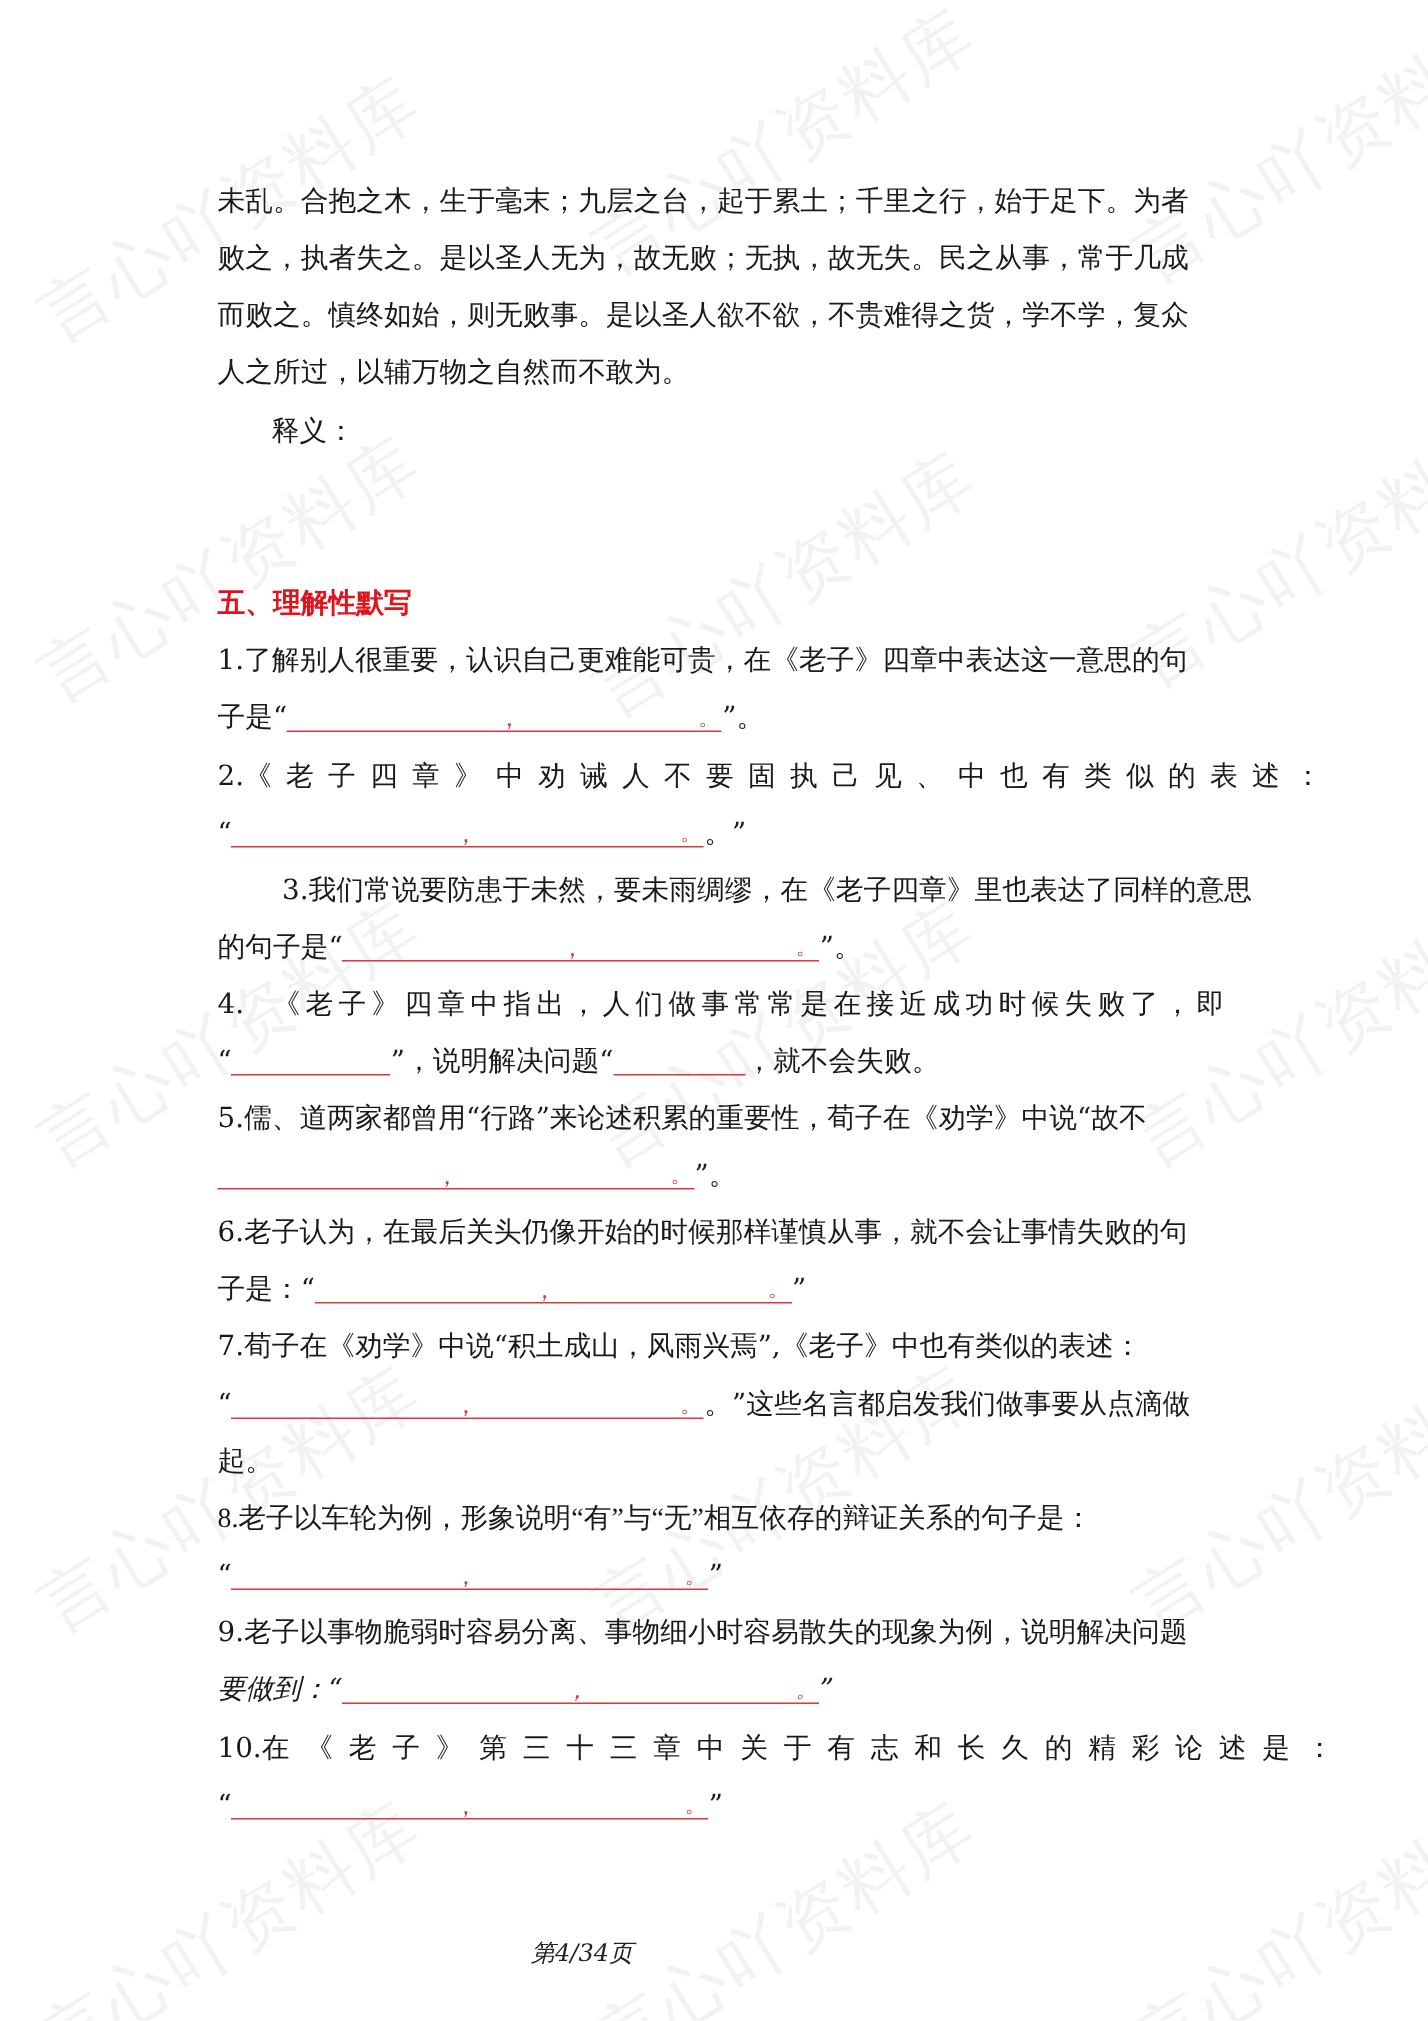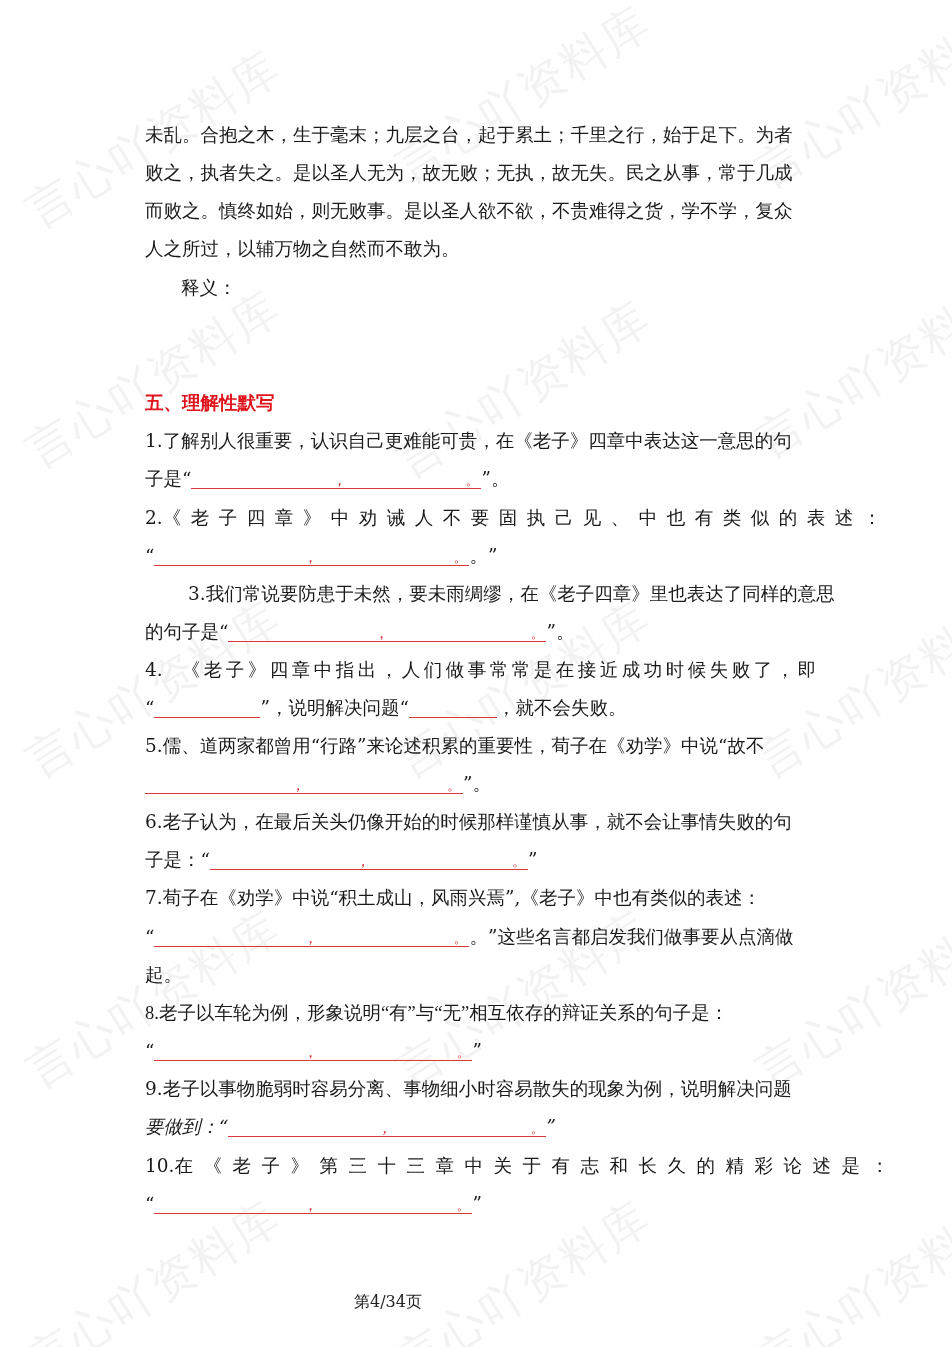--- a/index.html
+++ b/index.html
@@ -10,21 +10,21 @@
                font-family: "DejaVu Sans", sans-serif; letter-spacing: 2px; }
   .page { position: absolute; left: 145px; top: 0; width: 670px; }
   .line { position: absolute; left: 0; width: 670px; font-size: 18.5px; line-height: 24px; white-space: nowrap; }
   .justify { display: flex; justify-content: space-between; }
   .indent { left: 36px; }
   .heading { color: #e0141c; font-weight: bold; font-size: 18.5px; }
   .blank { display: inline-block; border-bottom: 1.5px solid #d9363e; height: 20px; vertical-align: -4px;
            position: relative; color: #d9363e; }
   .blank .mid { position: absolute; bottom: -4px; font-size: 16px; }
   .blank .end { position: absolute; right: 2px; bottom: -4px; font-size: 14px; }
-  .footer { position: absolute; left: 0; width: 776px; top: 1292px; text-align: center; font-size: 16px; color: #222; }
+  .footer { position: absolute; left: 0; width: 776px; top: 1292px; text-align: center; font-size: 16px; color: #222; font-style: italic; }
 </style>
 </head>
 <body>
 
 <div class="watermark" style="left:15px;top:190px;">言心吖资料库</div>
 <div class="watermark" style="left:385px;top:145px;">言心吖资料库</div>
 <div class="watermark" style="left:745px;top:150px;">言心吖资料库</div>
 <div class="watermark" style="left:15px;top:430px;">言心吖资料库</div>
 <div class="watermark" style="left:385px;top:440px;">言心吖资料库</div>
 <div class="watermark" style="left:745px;top:420px;">言心吖资料库</div>

